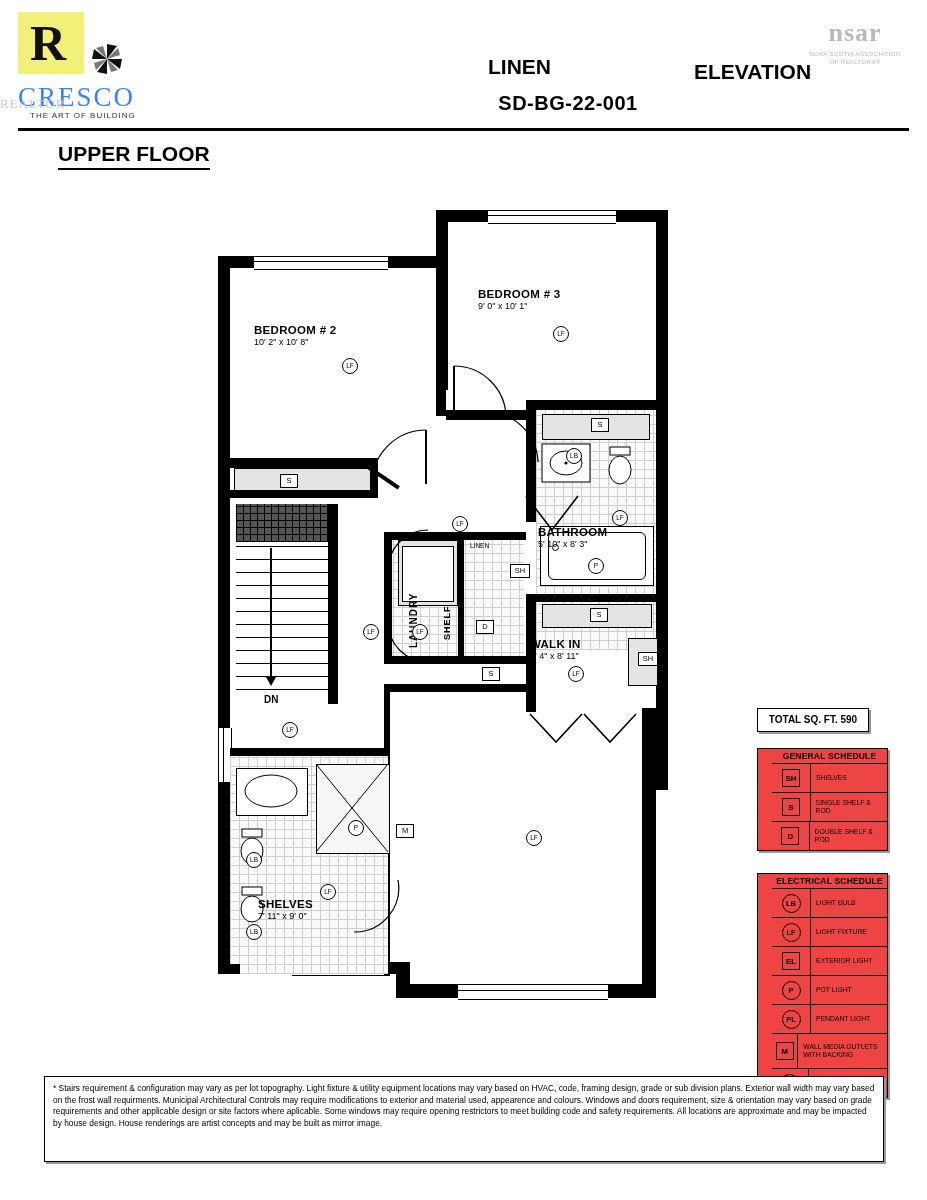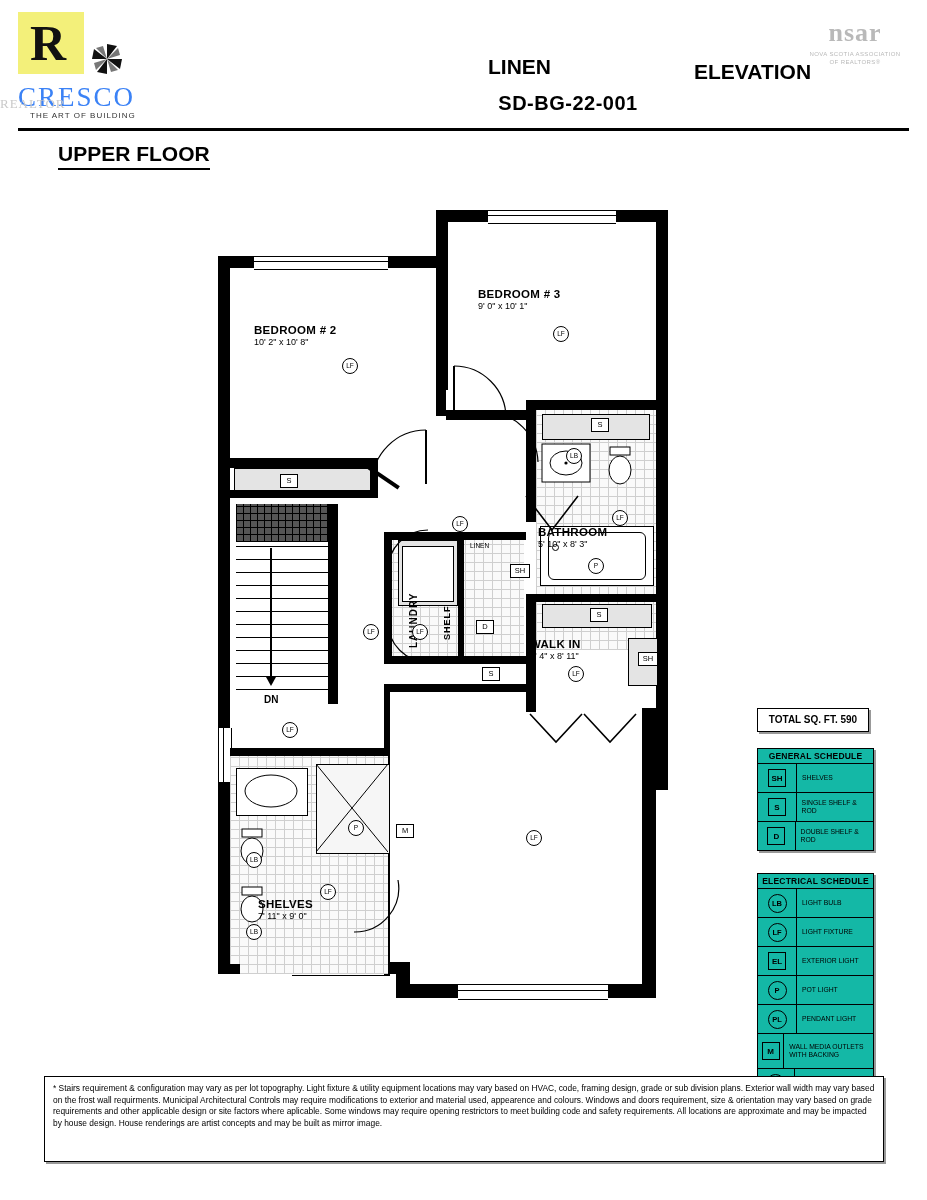--- a/index.html
+++ b/index.html
@@ -51,21 +51,21 @@
   .rm .n{font-size:11.5px;font-weight:bold;letter-spacing:.3px;}
   .rm .d{font-size:9px;margin-top:1px;}
 
   .tagbox{position:absolute;border:1px solid #000;background:#fff;font-size:7.5px;text-align:center;line-height:11px;height:12px;}
   .circ{position:absolute;border:1px solid #000;border-radius:50%;background:#fff;font-size:6.5px;text-align:center;}
 
   .vert{position:absolute;transform:rotate(-90deg);transform-origin:left top;font-size:9.5px;font-weight:bold;letter-spacing:1px;white-space:nowrap;}
 
   
   .sqft{position:absolute;left:757px;top:708px;width:110px;height:22px;border:1.5px solid #000;background:#fff;font-size:10px;font-weight:bold;text-align:center;line-height:22px;box-shadow:2px 2px 0 #999;}
-  .legend{position:absolute;border:1.5px solid #000;background:#14b8a6;box-shadow:2px 2px 0 #999;}
+  .legend{position:absolute;border:1.5px solid #000;background:#ef4444;box-shadow:2px 2px 0 #999;padding-left:14px;}
   .legend .lt{font-size:8.5px;font-weight:bold;text-align:center;border-bottom:1px solid #000;padding:2px 0;letter-spacing:.2px;}
   .lrow{display:flex;align-items:center;border-bottom:1px solid #000;height:28px;}
   .lrow:last-child{border-bottom:none;}
   .lsym{width:38px;display:flex;align-items:center;justify-content:center;border-right:1px solid #000;height:100%;}
   .ltxt{font-size:6.8px;padding-left:5px;line-height:8.5px;}
   .sym-sq{width:16px;height:16px;border:1px solid #000;font-size:8px;display:flex;align-items:center;justify-content:center;font-weight:bold;}
   .sym-ci{width:17px;height:17px;border:1px solid #000;border-radius:50%;font-size:7.5px;display:flex;align-items:center;justify-content:center;font-weight:bold;}
 
   
   .note{position:absolute;left:44px;top:1076px;width:840px;height:86px;border:1.5px solid #000;background:#fff;box-shadow:2px 2px 0 #999;padding:6px 8px;box-sizing:border-box;font-size:8.4px;line-height:11.6px;}

